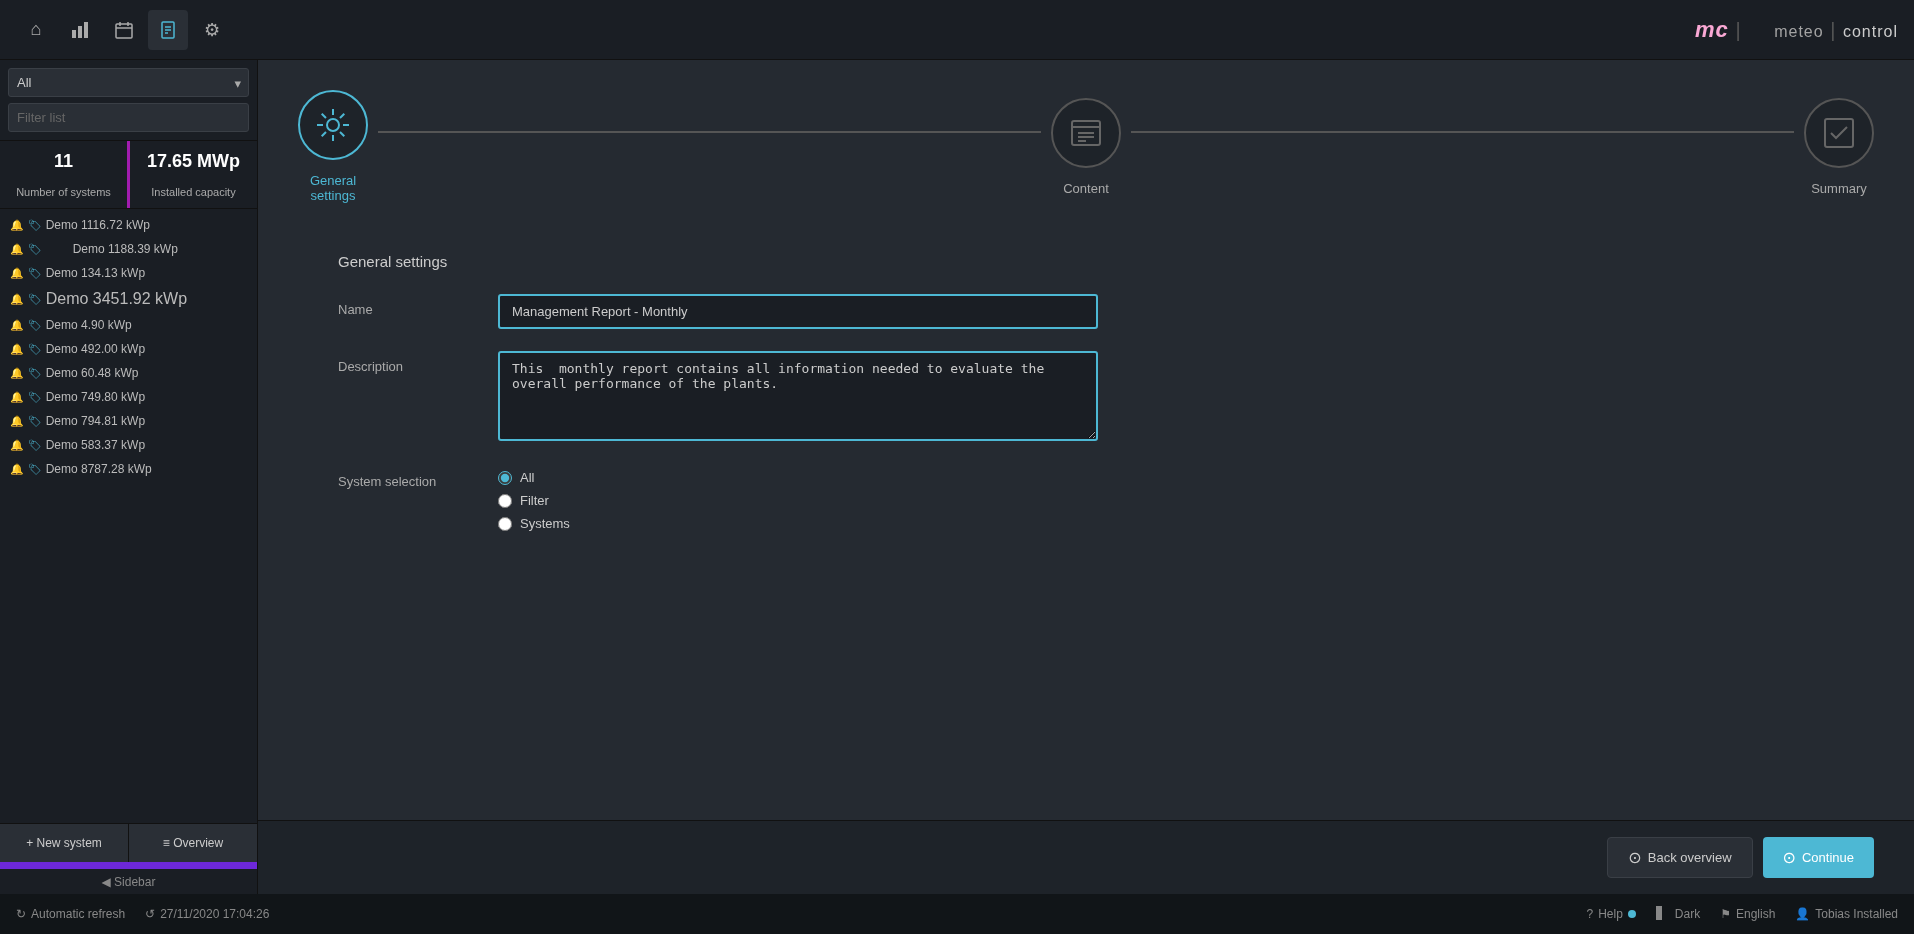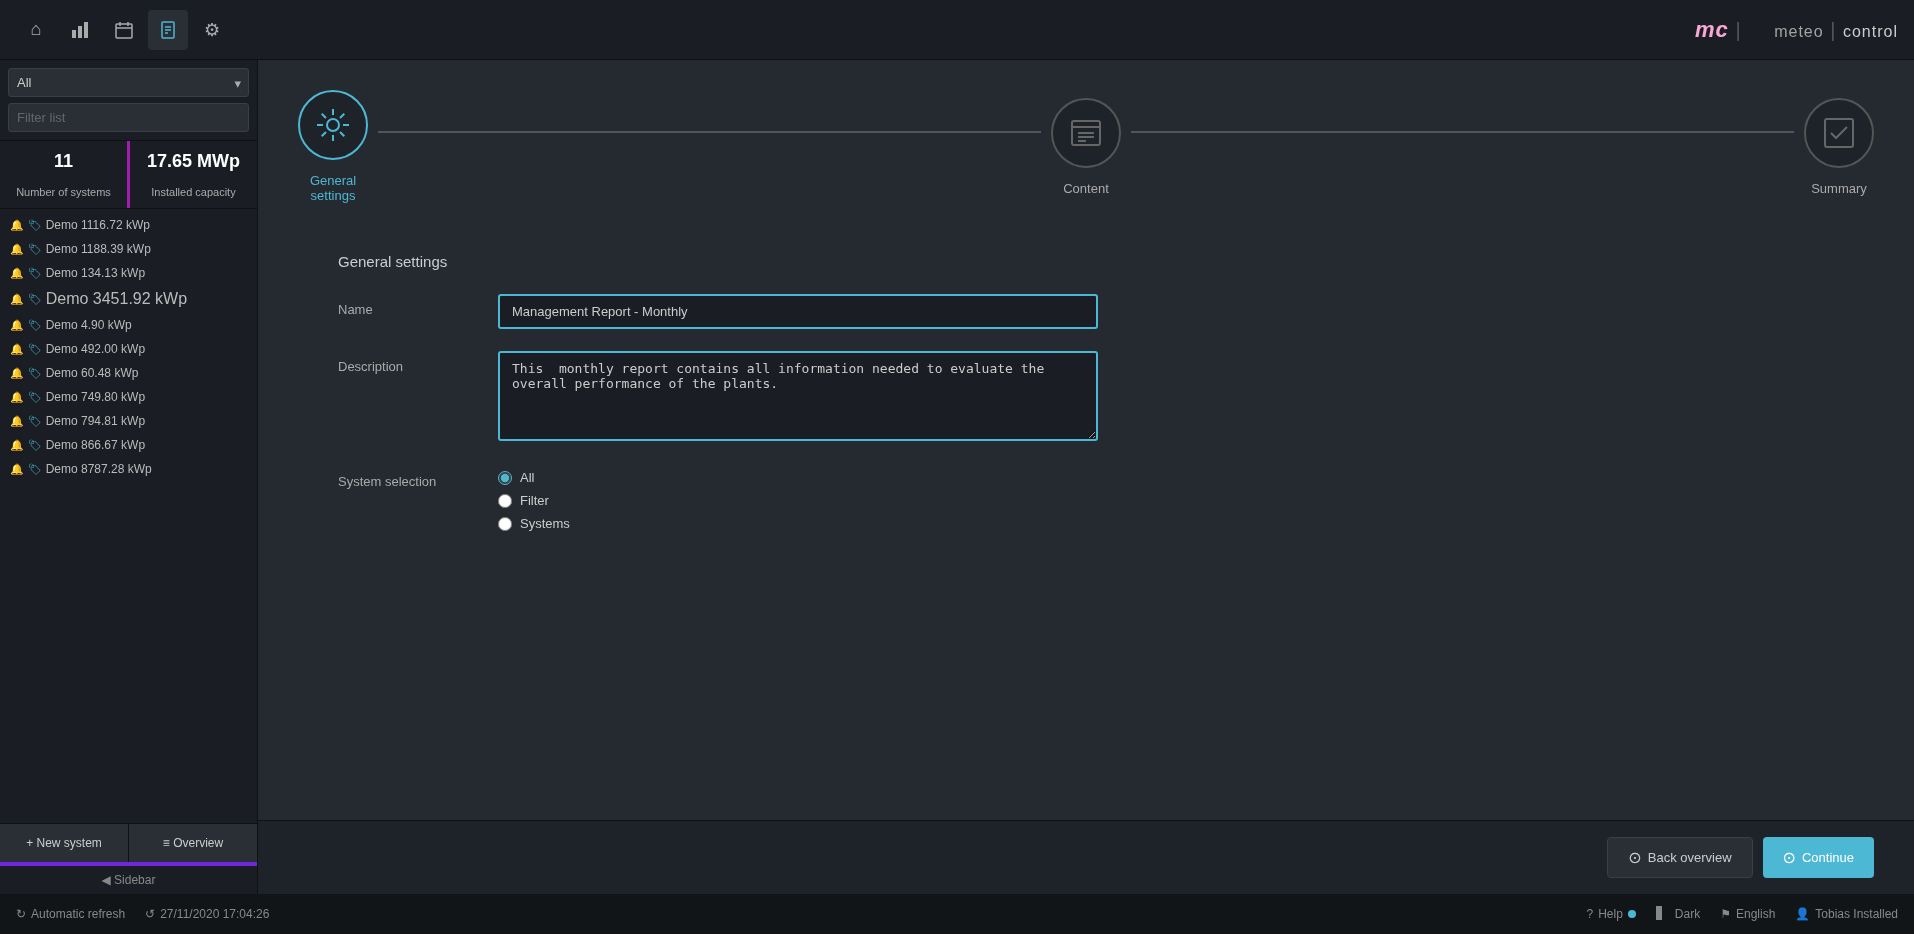--- a/index.html
+++ b/index.html
@@ -177,21 +177,21 @@
     .btn-primary {
       background: #4db8d4; border: none; color: #fff;
       padding: 10px 20px; border-radius: 4px; cursor: pointer; font-size: 13px;
       display: flex; align-items: center; gap: 6px;
     }
 
     
     .sidebar-toggle {
       height: 32px; background: #1a1e24;
       display: flex; align-items: center; justify-content: center;
-      font-size: 12px; color: #888; cursor: pointer; border-top: 4px solid #6d28d9;
+      font-size: 12px; color: #888; cursor: pointer; border-top: 7px solid #6d28d9;
       gap: 6px;
     }
   </style>
 </head>
 <body>
 
 <div class="top-nav">
   <div class="top-nav-left">
     <div class="top-nav-icon" title="Home">⌂</div>
     <div class="top-nav-icon" title="Charts">
@@ -254,21 +254,21 @@
     <div class="system-list">
 
     <div class="system-item">
       <span style="color:#4caf50;font-size:11px;">🔔</span>
       <span style="color:#4db8d4;font-size:11px;">🏷</span>
       <span style="font-size:12px;color:#bbb;">Demo 1116.72 kWp</span>
     </div>
         <div class="system-item">
       <span style="color:#4caf50;font-size:11px;">🔔</span>
       <span style="color:#4db8d4;font-size:11px;">🏷</span>
-      <span style="font-size:12px;color:#bbb;">Demo 1188.39 kWp</span>
+      <span style="font-size:12px;color:#bbb;margin-left:27px;">Demo 1188.39 kWp</span>
     </div>
         <div class="system-item">
       <span style="color:#4caf50;font-size:11px;">🔔</span>
       <span style="color:#4db8d4;font-size:11px;">🏷</span>
       <span style="font-size:12px;color:#bbb;">Demo 134.13 kWp</span>
     </div>
         <div class="system-item">
       <span style="color:#4caf50;font-size:11px;">🔔</span>
       <span style="color:#4db8d4;font-size:11px;">🏷</span>
       <span style="font-size:16px;color:#bbb;">Demo 3451.92 kWp</span>
@@ -294,21 +294,21 @@
       <span style="font-size:12px;color:#bbb;">Demo 749.80 kWp</span>
     </div>
         <div class="system-item">
       <span style="color:#4caf50;font-size:11px;">🔔</span>
       <span style="color:#4db8d4;font-size:11px;">🏷</span>
       <span style="font-size:12px;color:#bbb;">Demo 794.81 kWp</span>
     </div>
         <div class="system-item">
       <span style="color:#ff9800;font-size:11px;">🔔</span>
       <span style="color:#4db8d4;font-size:11px;">🏷</span>
-      <span style="font-size:12px;color:#bbb;">Demo 866.67 kWp</span>
+      <span style="font-size:12px;color:#bbb;">Demo 583.37 kWp</span>
     </div>
         <div class="system-item">
       <span style="color:#4caf50;font-size:11px;">🔔</span>
       <span style="color:#4db8d4;font-size:11px;">🏷</span>
       <span style="font-size:12px;color:#bbb;">Demo 8787.28 kWp</span>
     </div>
       </div>
 
     <div class="sidebar-bottom">
       <button class="sidebar-btn">+ New system</button>

